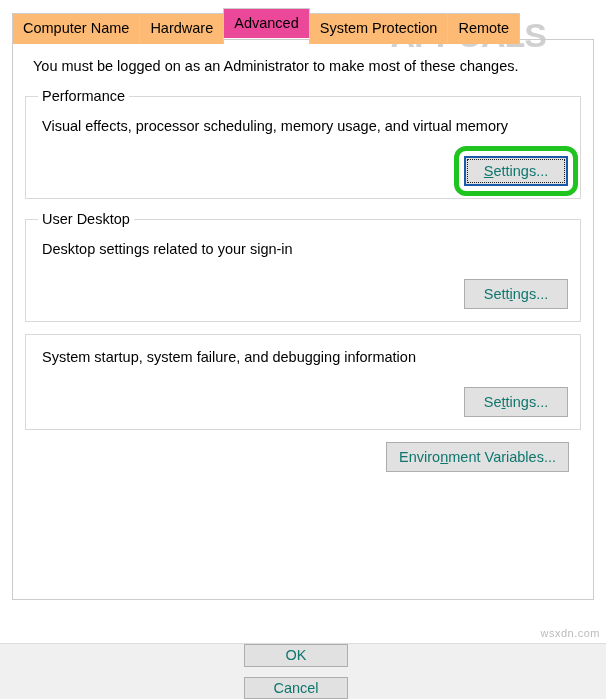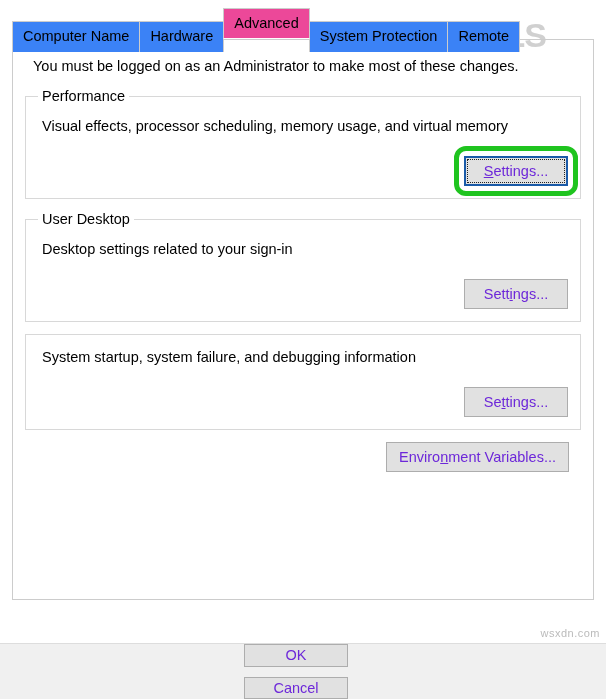--- a/index.html
+++ b/index.html
@@ -47,26 +47,26 @@
     }
     .tabs {
       display: flex;
       border-bottom: 1px solid #ccc;
       position: relative;
     }
     .tab {
       padding: 6px 10px 6px 10px;
       border: 1px solid #ccc;
       border-bottom: none;
-      background: #3b82f6;
+      background: #fdba74;
       margin-right: -1px;
       font-size: 14.5px;
       cursor: pointer;
       position: relative;
-      top: 13px;
+      top: 5px;
       color: #000;
     }
     .tab.active {
       background: #ec4899;
       border-bottom: 1px solid #fff;
       z-index: 2;
       top: 0px;
       padding-bottom: 7px;
     }
     .tab-content {
@@ -101,21 +101,21 @@
     }
     .win-btn {
       min-width: 104px;
       height: 30px;
       background: #e1e1e1;
       border: 1px solid #adadad;
       font-family: inherit;
       font-size: 14.5px;
       cursor: pointer;
       padding: 0 12px;
-      color: #6d28d9;
+      color: #0f766e;
     }
     .win-btn:disabled {
       color: #9e9e9e;
     }
     .env-row {
       display: flex;
       justify-content: flex-end;
       margin-top: 4px;
       padding-right: 12px;
     }

